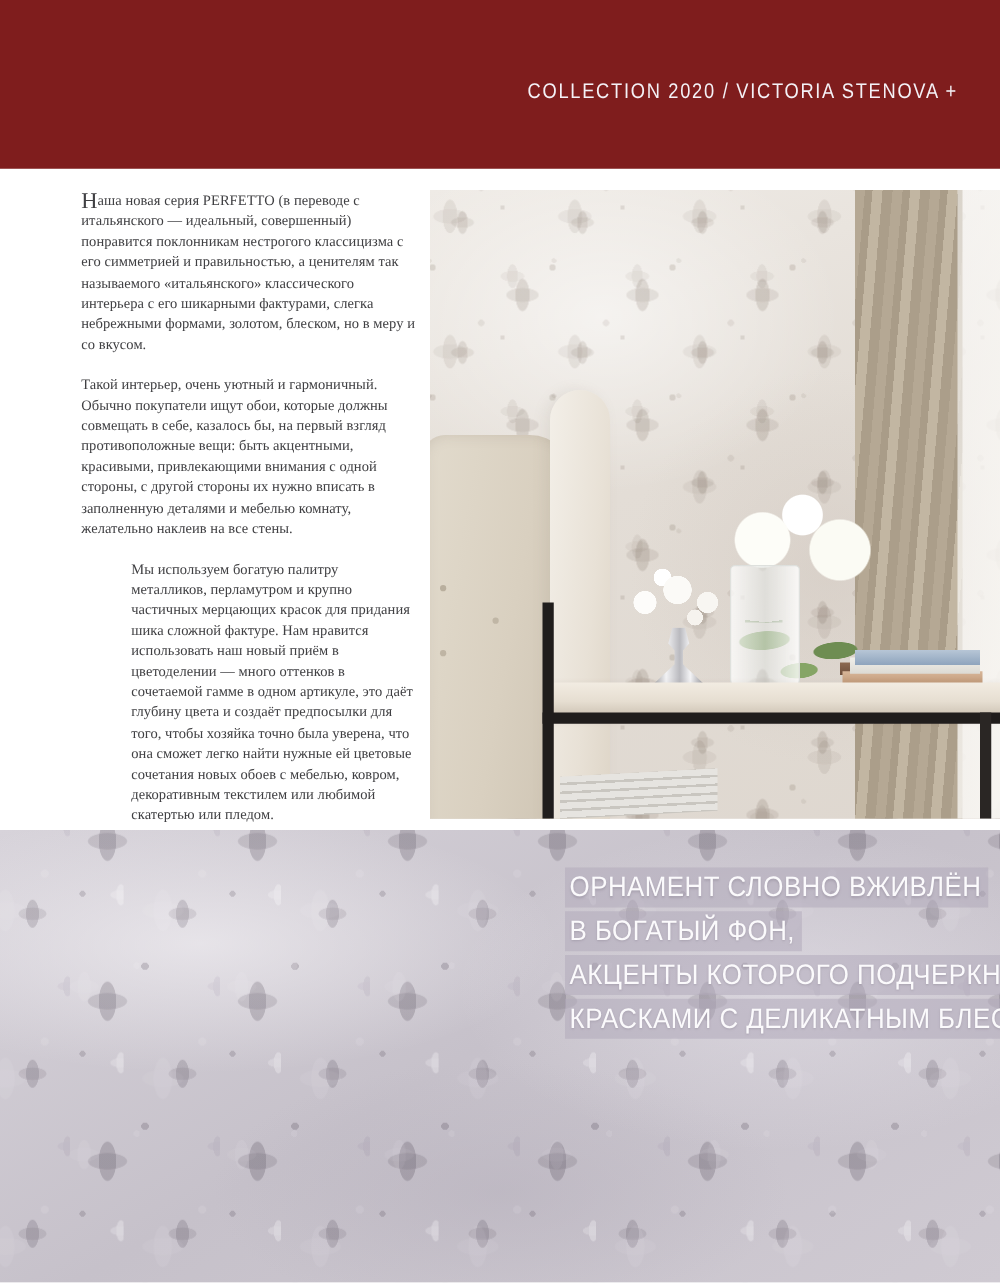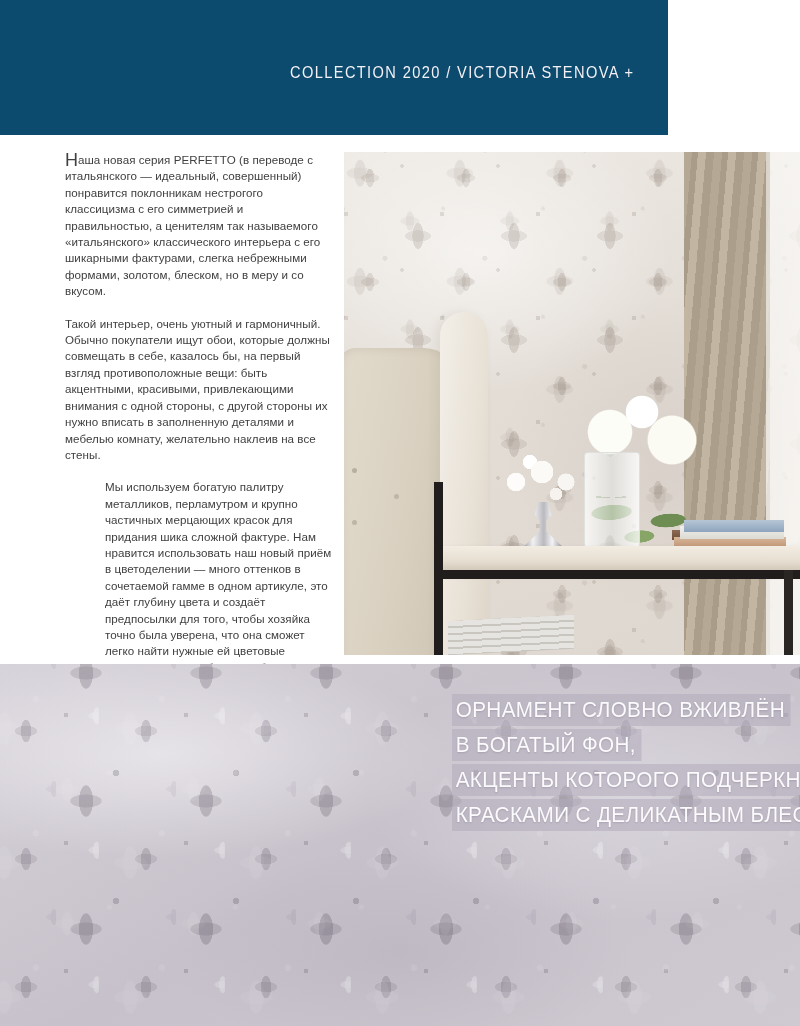--- a/index.html
+++ b/index.html
@@ -5,36 +5,36 @@
 <style>
   html,body{margin:0;padding:0;background:#ffffff;}
   body{
     width:800px;height:1026px;position:relative;overflow:hidden;
     font-family:"Liberation Sans", sans-serif;
     color:#3b3b3d;
   }
 
   
   .header-band{
-    position:absolute;left:0;top:0;width:668px;height:135px;
-    background:#0c4a6e;
+    position:absolute;left:0;top:0;width:800px;height:135px;
+    background:#7f1d1d;
   }
   .header-title{
     position:absolute;right:34px;top:63px;
     font-family:"Liberation Sans Narrow","Liberation Sans",sans-serif;
     font-size:17px;letter-spacing:1.6px;
     color:#f4f1f6;
     font-weight:400;
     transform:scaleX(0.86);transform-origin:right center;
     white-space:nowrap;
   }
 
   
   .article{
-    position:absolute;left:65px;top:152px;width:268px;
+    position:absolute;left:65px;top:152px;width:268px;font-family:Liberation Serif, serif;
   }
   .para{
     font-size:11.6px;line-height:16.4px;
     color:#404043;
     margin:0 0 16px 0;
     letter-spacing:0.05px;
     text-align:left;
   }
   .para.tight{margin-bottom:0;margin-left:40px;}
   .dropcap{

